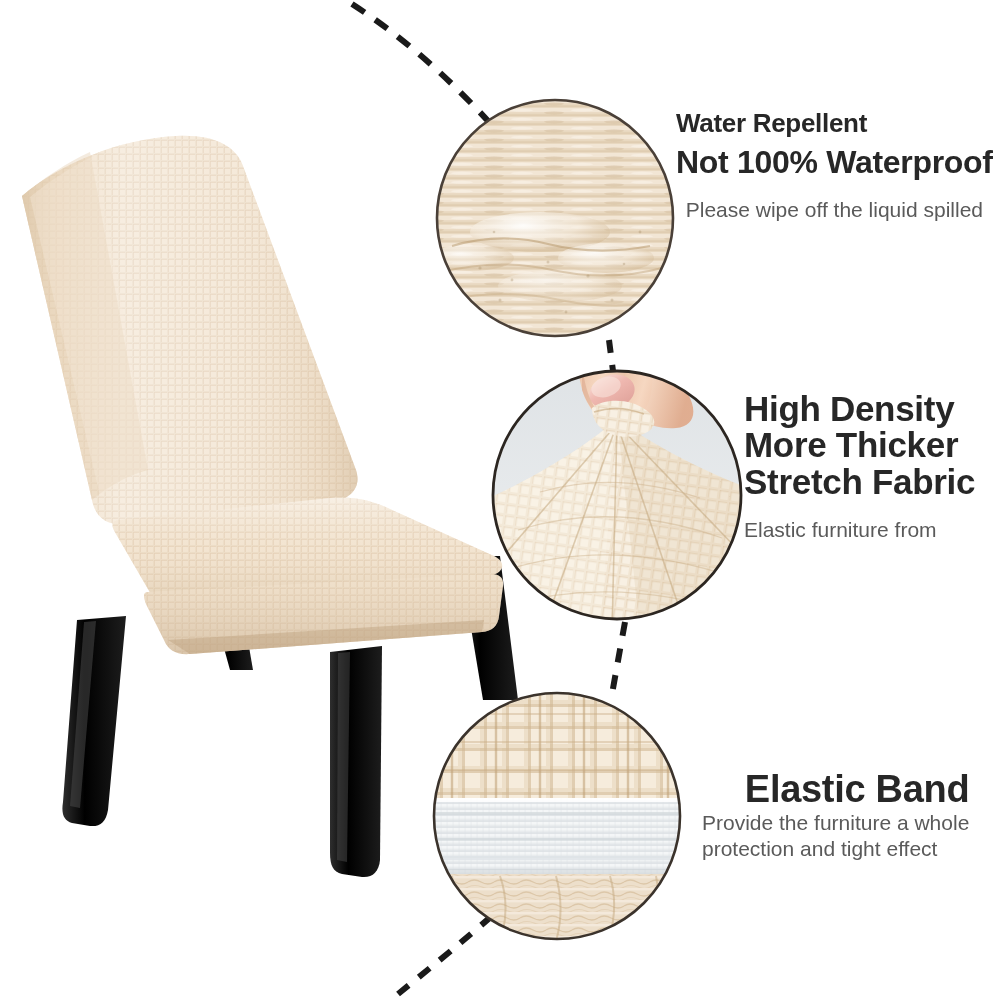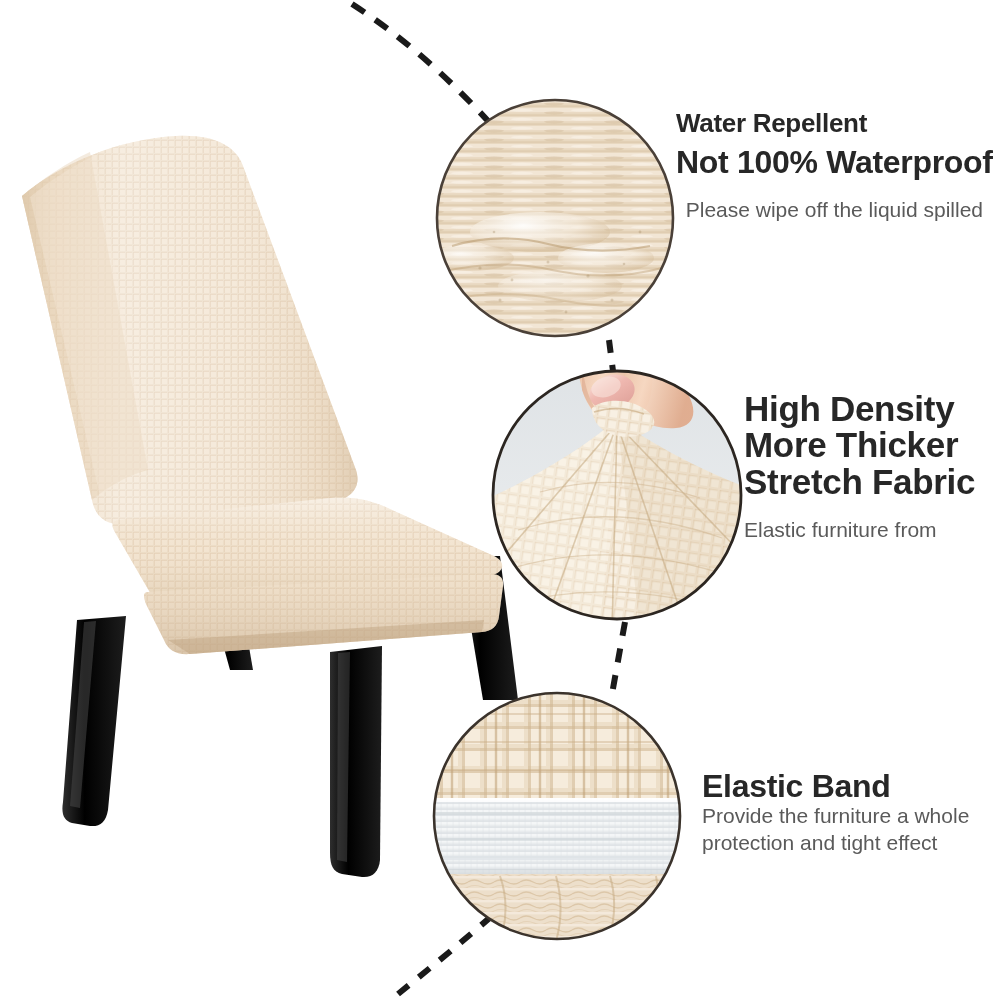--- a/index.html
+++ b/index.html
@@ -63,21 +63,21 @@
     left: 744px;
     top: 391px;
   }
   #block-thick .ct-title { font-size: 35px; }
   #block-thick .ct-body  { font-size: 21px; margin-top: 17px; }
 
   #block-elastic {
     left: 702px;
     top: 770px;
   }
-  #block-elastic .ct-title { font-size: 32px; }
+  #block-elastic .ct-title { font-size: 38px; text-align: right; }
   #block-elastic .ct-body  { font-size: 21px; }
 
   .nowrap-line { display: block; }
 </style>
 </head>
 <body>
 
 <div id="stage">
 
   <svg id="art" viewBox="0 0 1000 1000">

